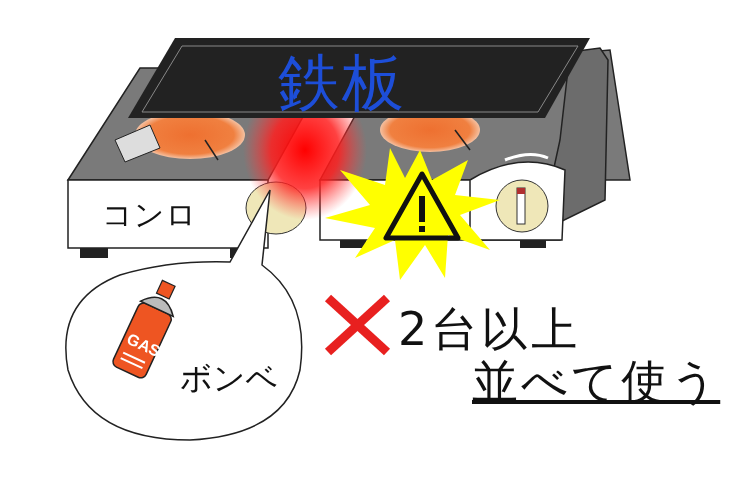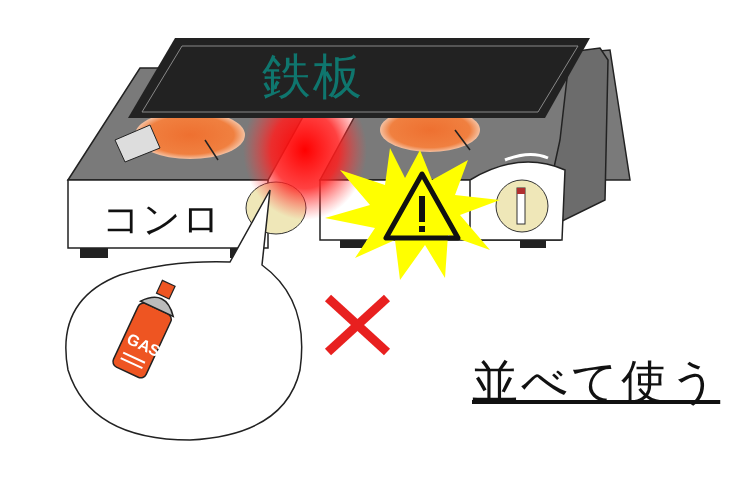--- a/index.html
+++ b/index.html
@@ -1,20 +1,20 @@
 <!DOCTYPE html>
 <html><head>
 <meta charset="utf-8">
 <style>
   html, body { margin:0; padding:0; background:#ffffff; }
   .stage { position:relative; width:740px; height:492px; overflow:hidden; background:#fff; font-family:"DejaVu Sans","Liberation Sans",sans-serif; }
   svg { position:absolute; left:0; top:0; }
   .txt { position:absolute; color:#111; white-space:nowrap; line-height:1; }
-  .plate-label { left:262px; top:52px; font-size:49px; color:#0f766e; letter-spacing:2px; }
-  .stove-label { left:102px; top:200px; font-size:38px; letter-spacing:1px; }
+  .plate-label { left:278px; top:52px; font-size:62px; color:#1d4ed8; letter-spacing:2px; }
+  .stove-label { left:102px; top:200px; font-size:30px; letter-spacing:1px; }
   .canister-label { left:180px; top:362px; font-size:32px; }
   .warn-line1 { left:398px; top:306px; font-size:46px; letter-spacing:4px; }
   .warn-line2 { left:472px; top:358px; font-size:46px; letter-spacing:3px;text-decoration:underline; }
 </style>
 </head>
 <body>
 
 <div class="stage">
   <svg width="740" height="492" viewBox="0 0 740 492">
     <defs>
@@ -86,14 +86,16 @@
     </g>
 
     <g>
       <line x1="328" y1="298" x2="387" y2="352" stroke="#e8201f" stroke-width="9"></line>
       <line x1="387" y1="298" x2="328" y2="352" stroke="#e8201f" stroke-width="9"></line>
     </g>
   </svg>
 
   <div class="txt plate-label">鉄板</div>
   <div class="txt stove-label">コンロ</div>
+  <div class="txt canister-label">ボンベ</div>
+  <div class="txt warn-line1">2台以上</div>
   <div class="txt warn-line2">並べて使う</div>
 </div>
 
 </body></html>

